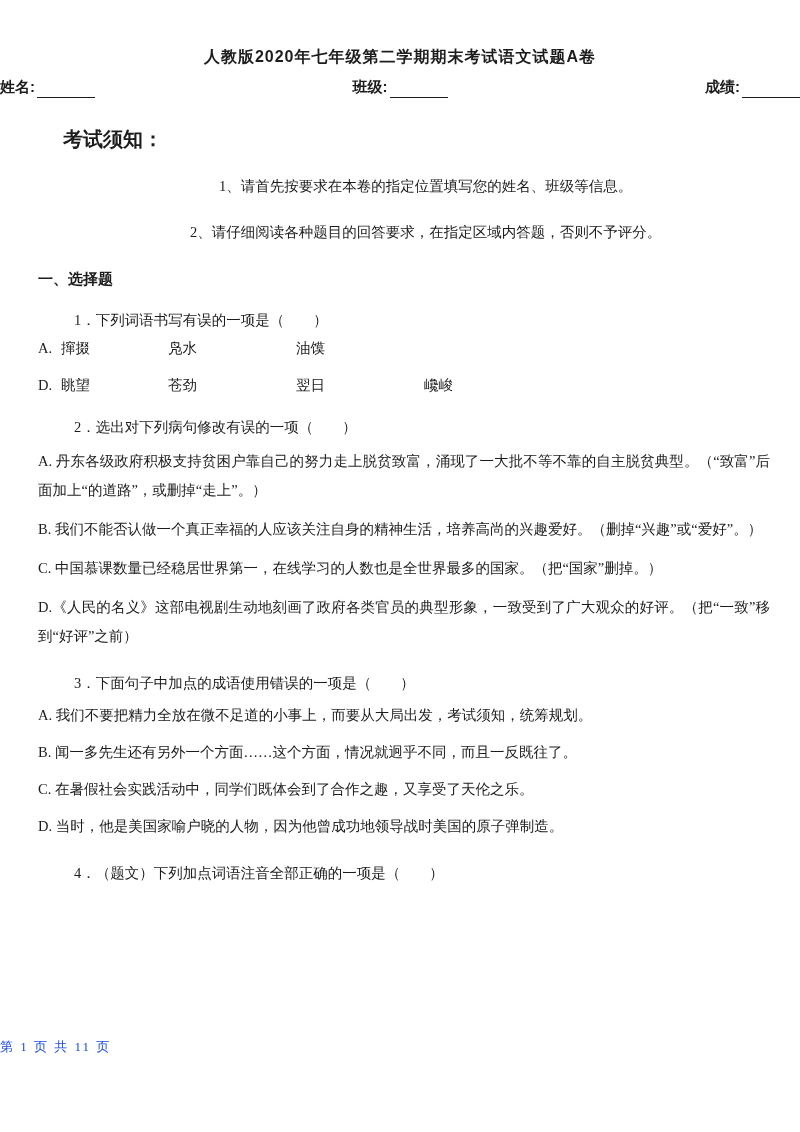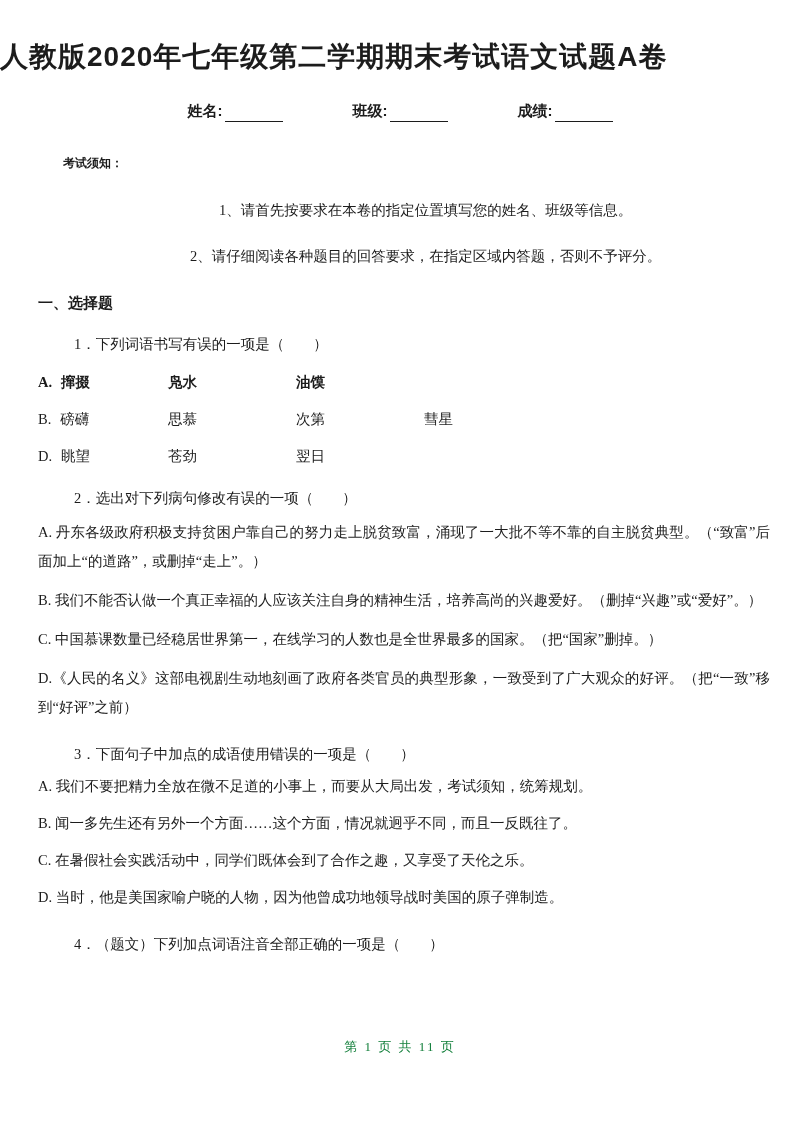--- a/index.html
+++ b/index.html
@@ -8,50 +8,50 @@
     width: 800px;
     height: 1132px;
     position: relative;
     overflow: hidden;
     color: #1c1c1c;
     font-family: "Liberation Serif", "DejaVu Serif", serif;
     font-size: 14.5px;
   }
   .doc-title {
     padding-top: 42px;
-    text-align: left;
+    text-align: center;
     font-family: "Liberation Sans", "DejaVu Sans", sans-serif;
     font-weight: bold;
-    font-size: 28px;
+    font-size: 16px;
     line-height: 30px;
     letter-spacing: 1px;
   }
   .info-row {
-    margin-top: 28px;
+    margin-top: 4px;
     display: flex;
-    justify-content: center;
+    justify-content: space-between;
     gap: 70px;
     font-family: "Liberation Sans", "DejaVu Sans", sans-serif;
     font-weight: bold;
     font-size: 15px;
     line-height: 22px;
   }
   .info-field { display: flex; align-items: flex-end; }
   .info-blank {
     display: inline-block;
     width: 58px;
     height: 17px;
     border-bottom: 1.5px solid #1c1c1c;
     margin-left: 2px;
   }
   .notice-heading {
     margin: 30px 0 10px 63px;
     font-family: "Liberation Sans", "DejaVu Sans", sans-serif;
     font-weight: bold;
-    font-size: 12px;
+    font-size: 20px;
     line-height: 22px;
   }
   .notice-item {
     margin: 26px 40px 0 91px;
     line-height: 20px;
     text-align: center;
   }
   .section-heading {
     margin: 26px 0 0 38px;
     font-family: "Liberation Sans", "DejaVu Sans", sans-serif;
@@ -64,38 +64,37 @@
     line-height: 20px;
   }
   .stem.first-stem { margin-top: 20px; }
   .word-table { margin-left: 38px; }
   .word-row {
     display: grid;
     grid-template-columns: 130px 128px 128px auto;
     margin-top: 17px;
     line-height: 20px;
   }
-  .word-row.row-first { margin-top: 18px; font-weight: bold; }
+  .word-row.row-first { margin-top: 8px; }
   .word-row .wlabel { margin-right: 9px; }
   .word-row.row-shifted .wcell { padding-left: 16px; }
   .option {
     margin: 10px 30px 0 38px;
     line-height: 29px;
     text-align: justify;
   }
   .option.single { margin-top: 8px; line-height: 29px; }
   .page-footer {
     position: absolute;
     top: 1038px;
     left: 0;
     right: 0;
-    text-align: center;
     font-size: 13px;
     letter-spacing: 2px;
-    color: #15803d;
+    color: #1d4ed8;
   }
 </style>
 </head>
 <body>
 
 <div class="doc-title">人教版2020年七年级第二学期期末考试语文试题A卷</div>
 
 <div class="info-row">
   <div class="info-field">
     <span>姓名:</span>
@@ -119,29 +118,24 @@
 
 <div class="stem first-stem">1．下列词语书写有误的一项是（　　）</div>
 
 <div class="word-table">
   <div class="word-row row-first">
     <span><span class="wlabel">A.</span><span>撺掇</span></span>
     <span class="wcell">凫水</span>
     <span class="wcell">油馍</span>
   </div>
   <div class="word-row">
-    <span><span class="wlabel">B.</span><span>磅礴</span></span>
-    <span class="wcell">思慕</span>
-    <span class="wcell">次第</span>
-    <span class="wcell">彗星</span>
-  </div>
-  <div class="word-row">
     <span><span class="wlabel">D.</span><span>眺望</span></span>
     <span class="wcell">苍劲</span>
     <span class="wcell">翌日</span>
+    <span class="wcell">巉峻</span>
   </div>
 </div>
 
 <div class="stem">2．选出对下列病句修改有误的一项（　　）</div>
 <div class="option">A. 丹东各级政府积极支持贫困户靠自己的努力走上脱贫致富，涌现了一大批不等不靠的自主脱贫典型。（“致富”后面加上“的道路”，或删掉“走上”。）</div>
 <div class="option">B. 我们不能否认做一个真正幸福的人应该关注自身的精神生活，培养高尚的兴趣爱好。（删掉“兴趣”或“爱好”。）</div>
 <div class="option">C. 中国慕课数量已经稳居世界第一，在线学习的人数也是全世界最多的国家。（把“国家”删掉。）</div>
 <div class="option">D.《人民的名义》这部电视剧生动地刻画了政府各类官员的典型形象，一致受到了广大观众的好评。（把“一致”移到“好评”之前）</div>
 
 <div class="stem">3．下面句子中加点的成语使用错误的一项是（　　）</div>

